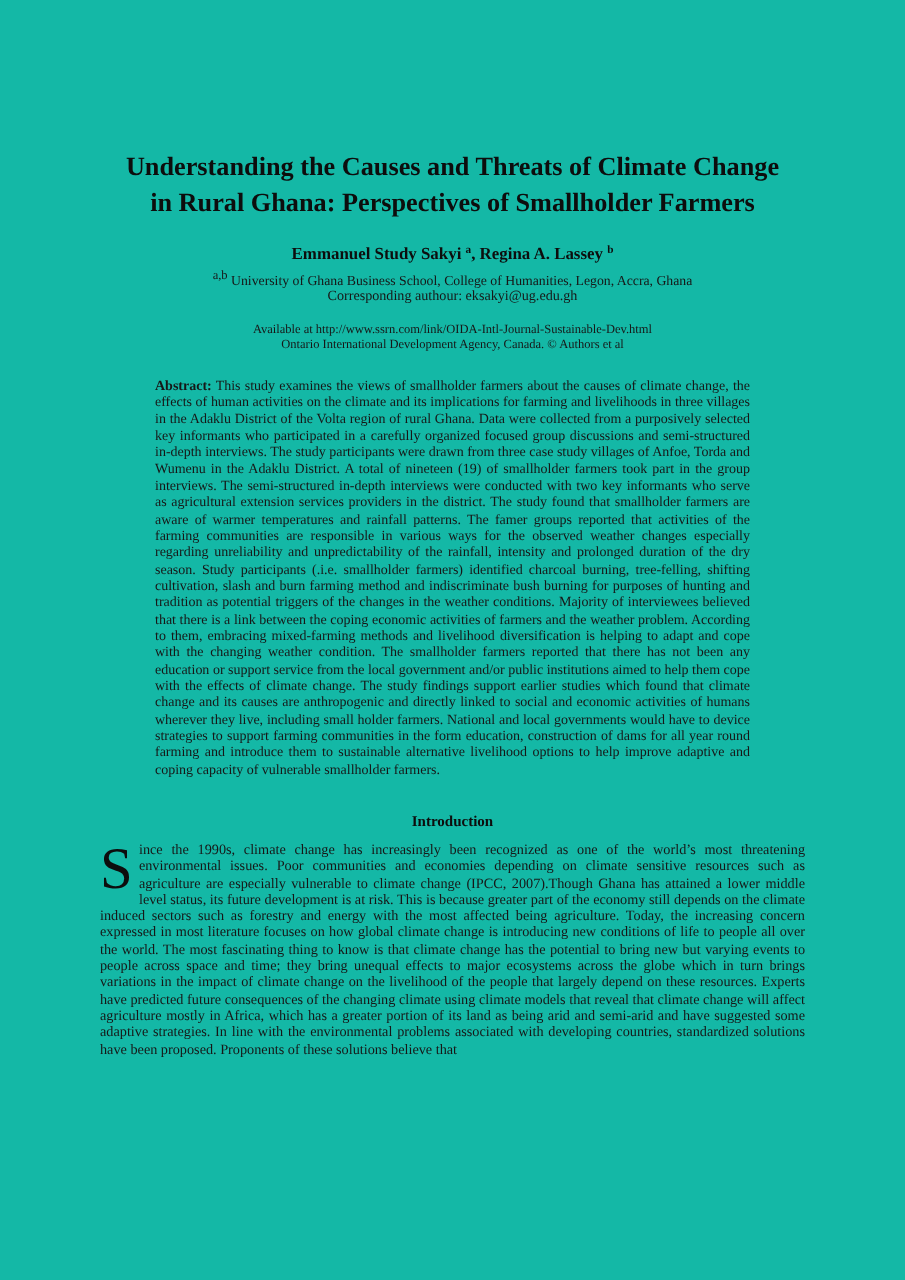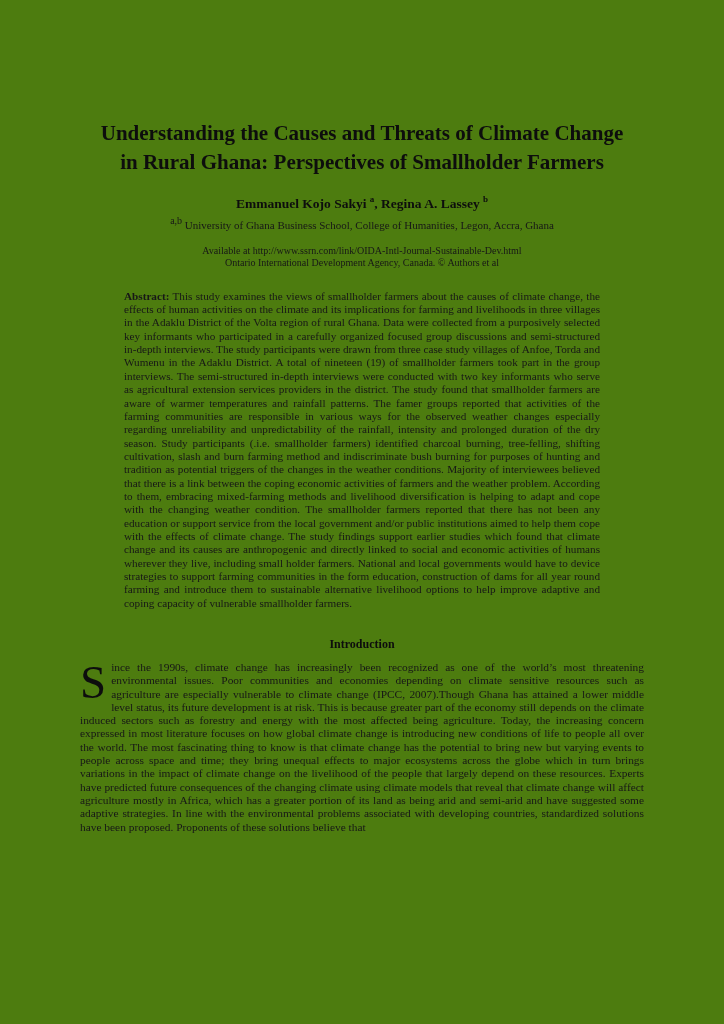--- a/index.html
+++ b/index.html
@@ -1,20 +1,20 @@
 <!DOCTYPE html>
 <html><head>
 <meta charset="utf-8">
 <style>
   html, body { margin: 0; padding: 0; background: #e8e8e8; }
   .page {
     width: 724px;
     height: 1024px;
     margin: 0 auto;
-    background: #4d7c0f;
+    background: #14b8a6;
     position: relative;
     font-family: "Liberation Serif", "DejaVu Serif", serif;
     color: #171717;
     box-sizing: border-box;
     overflow: hidden;
   }
   .title {
     padding-top: 119px;
     margin: 0 auto;
     width: 580px;
@@ -84,24 +84,25 @@
 </head>
 <body>
 
 <div class="page">
 
   <h1 class="title">
     <span>Understanding the Causes and Threats of Climate Change</span><br>
     <span>in Rural Ghana: Perspectives of Smallholder Farmers</span>
   </h1>
 
-  <p class="authors-line"><span>Emmanuel Kojo Sakyi </span><sup>a</sup><span>, </span><span>Regina A. Lassey </span><sup>b</sup></p>
+  <p class="authors-line"><span>Emmanuel Study Sakyi </span><sup>a</sup><span>, </span><span>Regina A. Lassey </span><sup>b</sup></p>
 
   <p class="affiliation-line"><sup>a,b</sup><span> University of Ghana Business School, College of Humanities, Legon, Accra, Ghana</span></p>
 
+  <p class="corresponding-line">Corresponding authour:  eksakyi@ug.edu.gh</p>
 
   <div class="pub-block">
     <div>Available at http://www.ssrn.com/link/OIDA-Intl-Journal-Sustainable-Dev.html</div>
     <div>Ontario International Development Agency, Canada. © Authors et al</div>
   </div>
 
   <div class="abstract-block">
     <p><span class="bold">Abstract:</span> <span>This study examines the views of smallholder farmers about the causes of climate change, the effects of human activities on the climate and its implications for farming and livelihoods in three villages in the Adaklu District of the Volta region of rural Ghana.   Data were collected from a purposively selected key informants who participated in a carefully organized focused group discussions and semi-structured in-depth interviews. The study participants were drawn from three case study villages of Anfoe, Torda and Wumenu in the Adaklu District. A total of nineteen (19) of smallholder farmers  took part in the group interviews. The semi-structured in-depth interviews were conducted with two key informants who serve as agricultural extension services providers in the district.  The study found that smallholder farmers are aware of warmer temperatures and rainfall patterns. The famer groups reported that activities of the farming communities are responsible in various ways for the observed weather changes especially regarding unreliability and unpredictability of the rainfall, intensity and prolonged duration of the dry season.  Study participants (.i.e. smallholder farmers) identified charcoal burning, tree-felling, shifting cultivation, slash and burn farming method and indiscriminate bush burning for purposes of hunting and tradition as potential triggers of the changes in the weather conditions.  Majority of interviewees believed that there is a link between the coping economic activities of farmers and the weather problem. According to them, embracing mixed-farming methods and livelihood diversification is helping to adapt and cope with the changing weather condition.      The smallholder farmers reported that there has not been any education or support service from the local government and/or public institutions aimed to help them cope with the effects of climate change. The study findings support earlier studies which found that  climate change and its causes are anthropogenic and directly linked to social and economic activities of humans wherever they live, including small holder farmers.  National and local governments would have to device strategies to support farming communities in the form education, construction of dams for all year round farming and introduce them to sustainable alternative livelihood options to help improve adaptive and coping capacity of vulnerable smallholder farmers.</span></p>
   </div>
 

